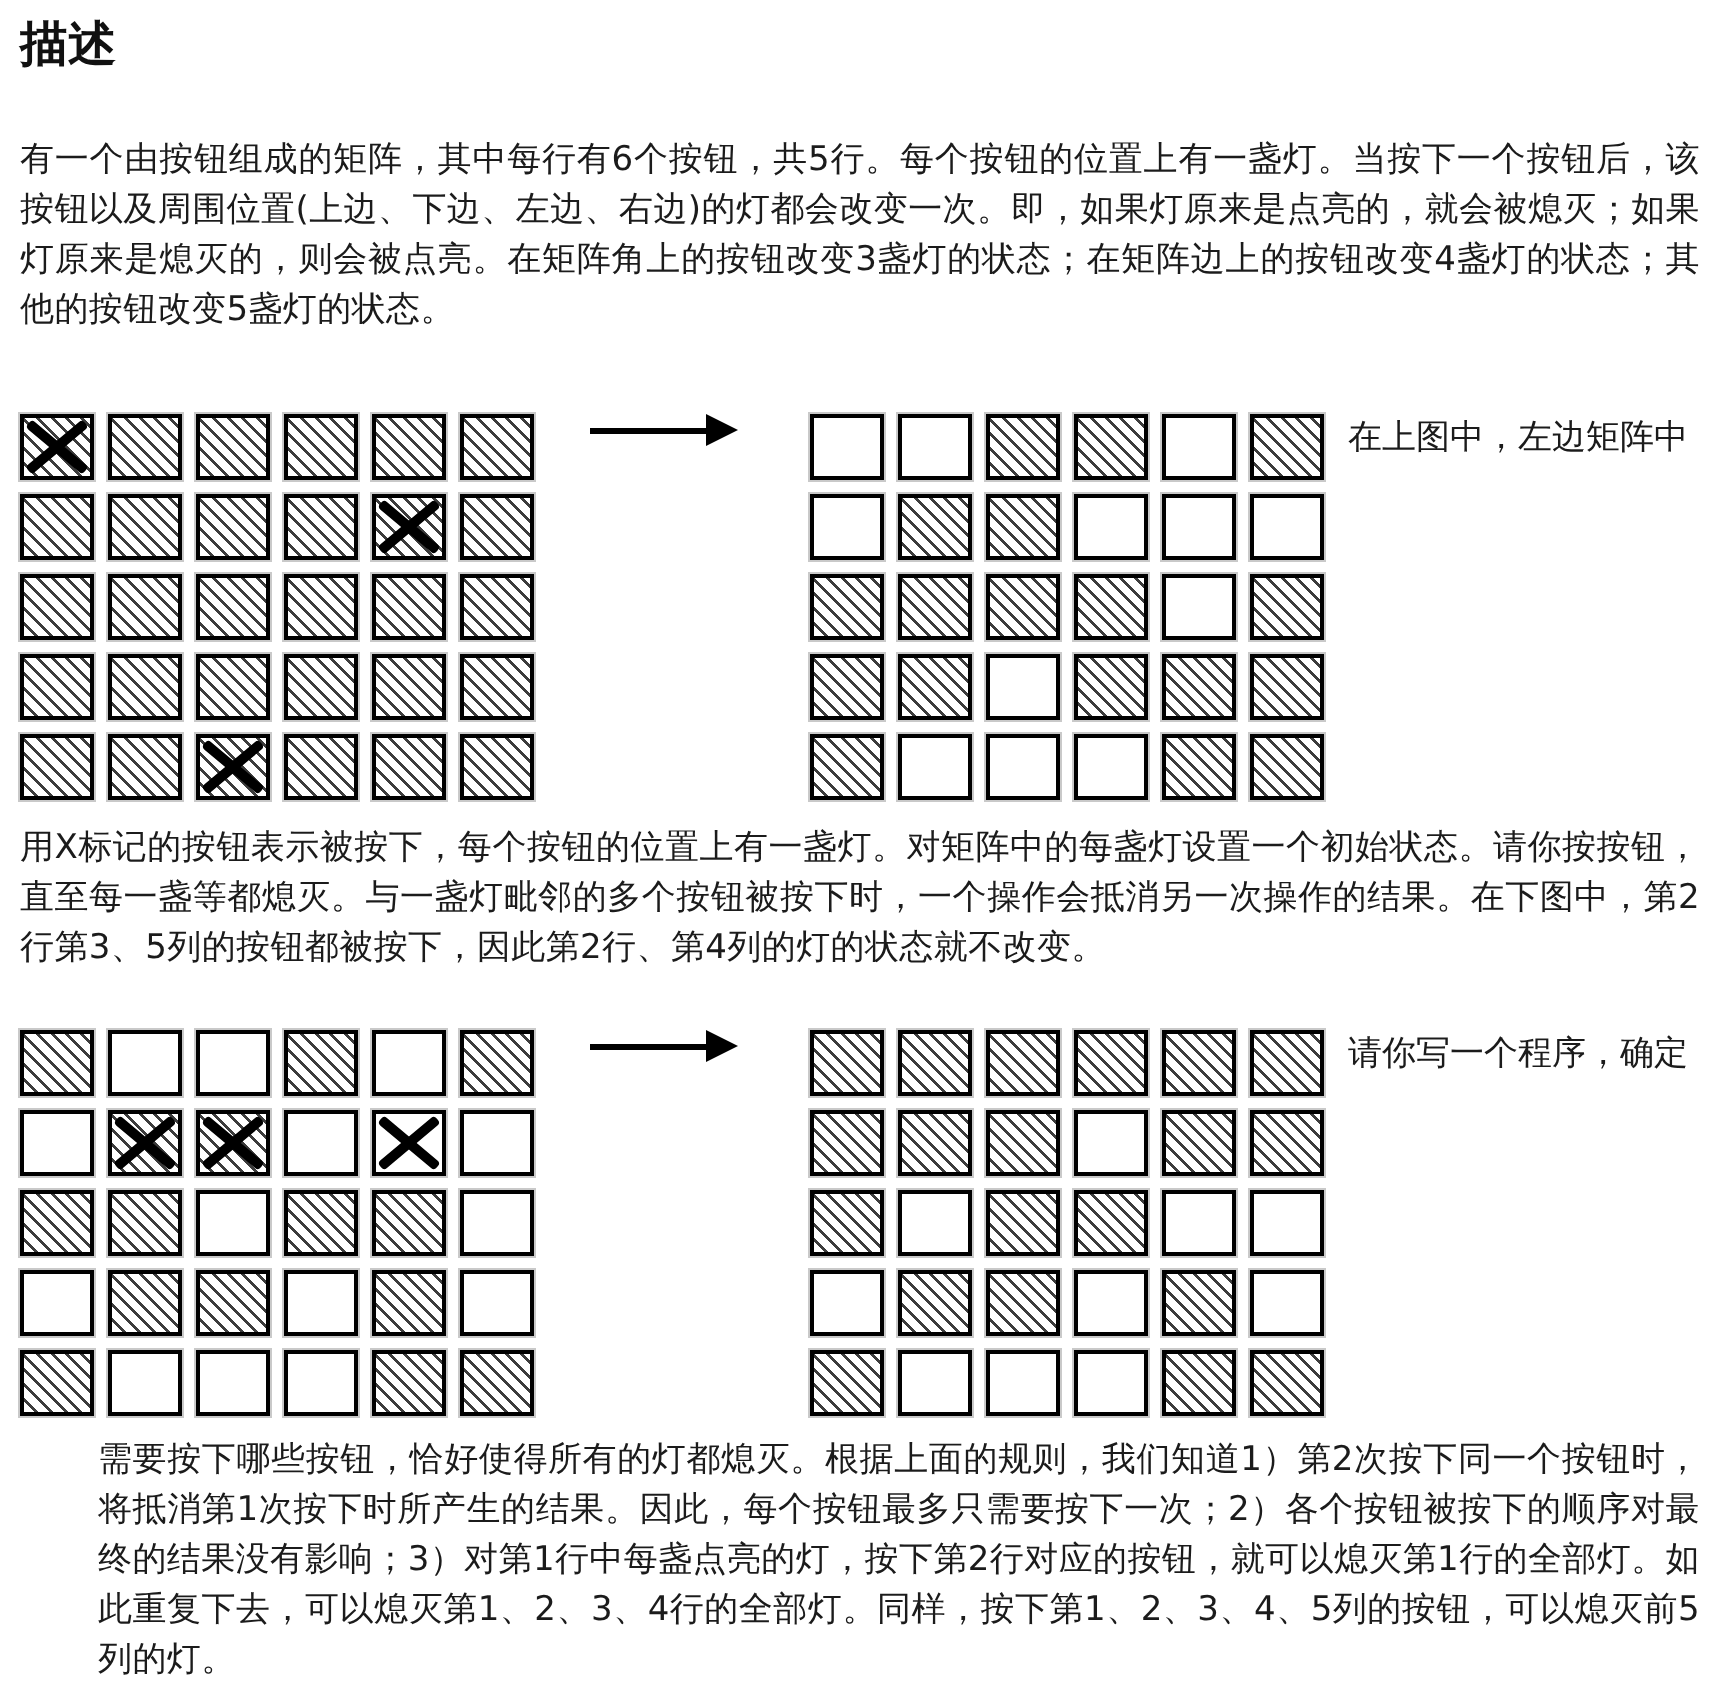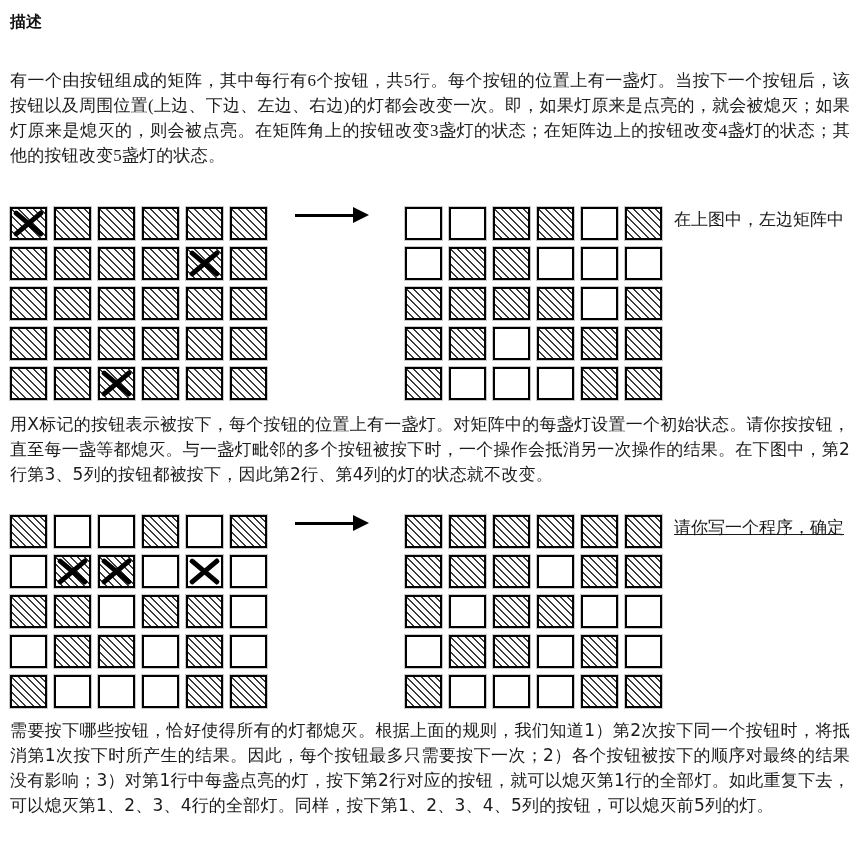--- a/index.html
+++ b/index.html
@@ -11,44 +11,44 @@
   }
   .page {
     width: 860px;
     height: 842px;
     box-sizing: border-box;
     padding: 10px 10px 24px 10px;
     overflow: hidden;
     background: #ffffff;
   }
   .heading {
-    font-size: 16px;
+    font-size: 24px;
     line-height: 24px;
     font-weight: bold;
     margin: 0;
     color: #111;
   }
   .para {
     font-size: 17px;
     line-height: 25px;
     margin: 0;
     text-align: justify;
     letter-spacing: 0.2px;
   }
-  .p-intro   { margin-top: 34px; font-family: Liberation Serif, serif; }
+  .p-intro   { margin-top: 34px; }
   .p-example { margin-top: 11px; }
-  .p-rules   { margin-top: 9px;  }
+  .p-rules   { margin-top: 9px; margin-left: 39px;  }
 
   .figure {
     display: flex;
     align-items: flex-start;
     height: 194px;
   }
   .figure-1 { margin-top: 39px; }
-  .figure-2 { margin-top: 28px; text-decoration: underline; }
+  .figure-2 { margin-top: 28px; }
 
   .matrix {
     display: grid;
     grid-template-columns: repeat(6, 37px);
     grid-auto-rows: 33px;
     gap: 7px;
     align-content: start;
     flex: 0 0 auto;
   }
   .cell {

